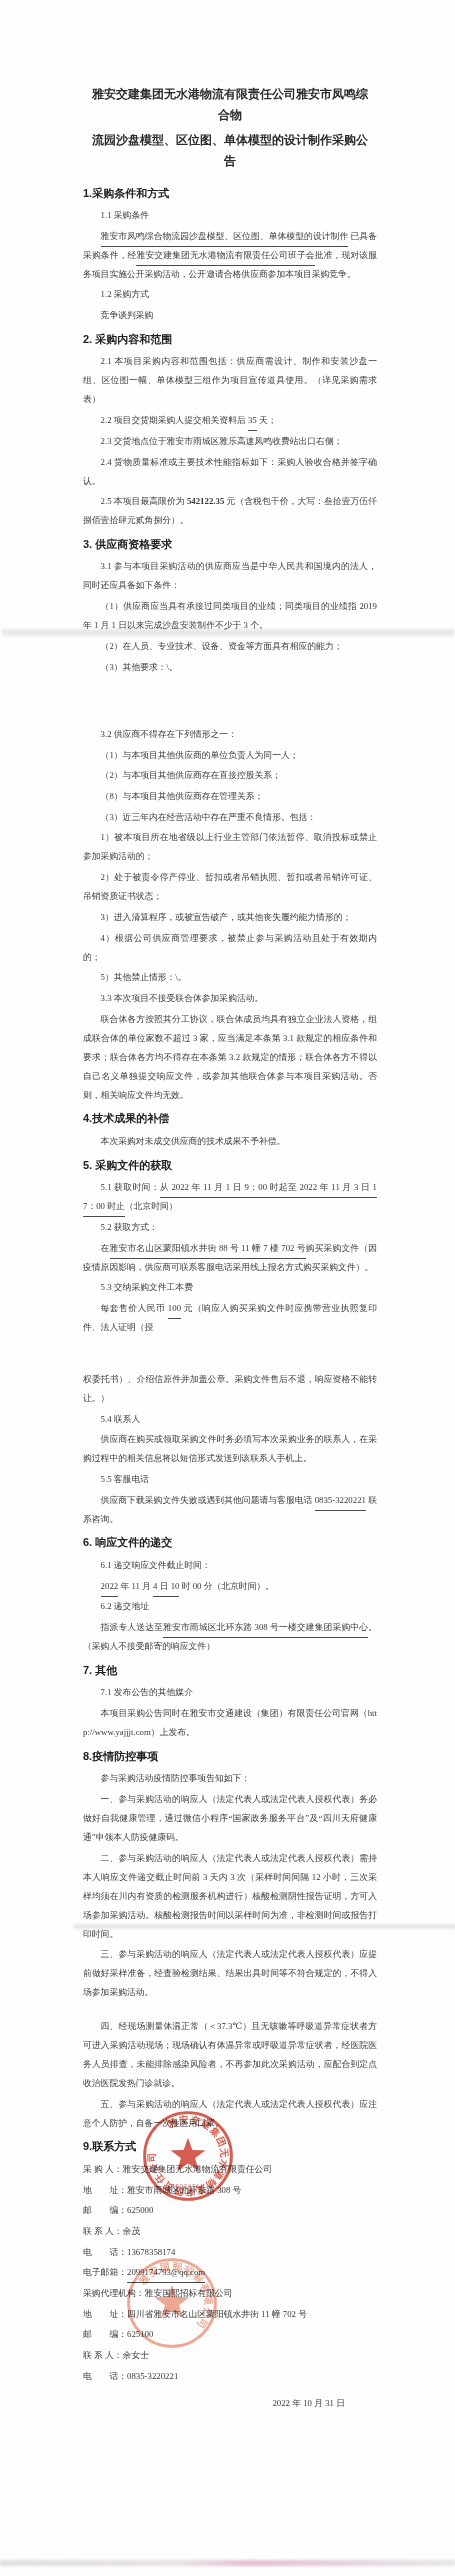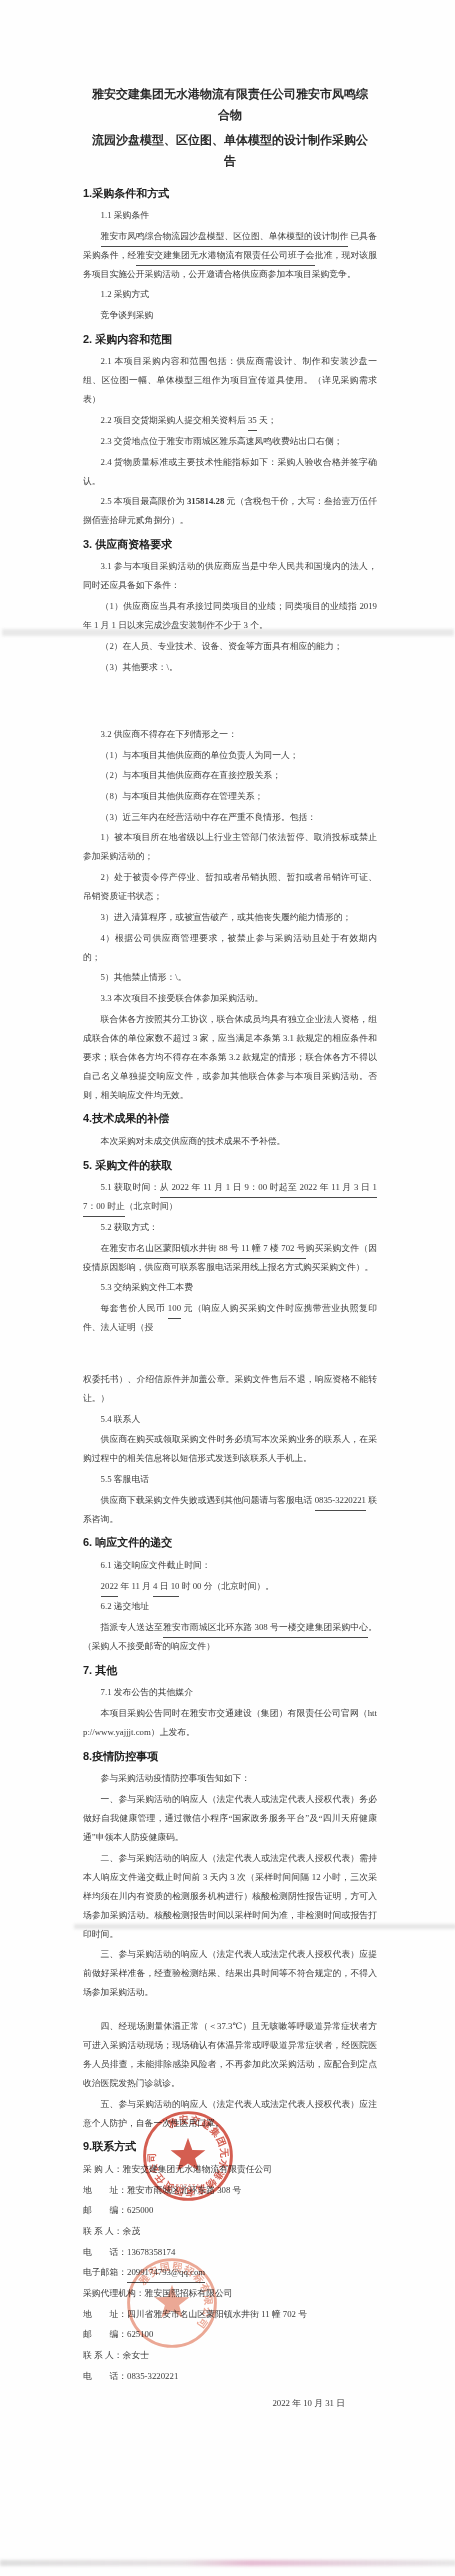--- a/index.html
+++ b/index.html
@@ -42,21 +42,21 @@
         <div class="blk h1"><span>1.采购条件和方式</span></div>
         <div class="blk p"><span>1.1 采购条件</span></div>
         <div class="blk p"><span class="u">雅安市凤鸣综合物流园沙盘模型、区位图、单体模型的设计制作</span><span> 已具备采购条件，经</span><span class="u">雅安交建集团无水港物流有限责任公司班子会</span><span>批准，现对该服务项目实施公开采购活动，公开邀请合格供应商参加本项目采购竞争。</span></div>
         <div class="blk p"><span>1.2 采购方式</span></div>
         <div class="blk p"><span>竞争谈判采购</span></div>
         <div class="blk h1"><span>2. 采购内容和范围</span></div>
         <div class="blk p"><span>2.1 本项目采购内容和范围包括：供应商需设计、制作和安装沙盘一组、区位图一幅、单体模型三组作为项目宣传道具使用。（详见采购需求表）</span></div>
         <div class="blk p"><span>2.2 项目交货期采购人提交相关资料后 </span><span class="u">35</span><span> 天；</span></div>
         <div class="blk p"><span>2.3 交货地点位于雅安市雨城区雅乐高速凤鸣收费站出口右侧；</span></div>
         <div class="blk p"><span>2.4 货物质量标准或主要技术性能指标如下：采购人验收合格并签字确认。</span></div>
-        <div class="blk p"><span>2.5 本项目最高限价为 </span><span class="b">315814.28</span><span> 元（含税包干价，大写：叁拾壹万伍仟捌佰壹拾肆元贰角捌分）。</span></div>
+        <div class="blk p"><span>2.5 本项目最高限价为 </span><span class="b">542122.35</span><span> 元（含税包干价，大写：叁拾壹万伍仟捌佰壹拾肆元贰角捌分）。</span></div>
         <div class="blk h1"><span>3.  供应商资格要求</span></div>
         <div class="blk p"><span>3.1 参与本项目采购活动的供应商应当是中华人民共和国境内的法人，同时还应具备如下条件：</span></div>
         <div class="blk p"><span>（1）供应商应当具有承接过同类项目的业绩；同类项目的业绩指 2019 年 1 月 1 日以来完成沙盘安装制作不少于 3 个。</span></div>
         <div class="blk p"><span>（2）在人员、专业技术、设备、资金等方面具有相应的能力；</span></div>
         <div class="blk p"><span>（3）其他要求：\。</span></div>
       </div>
       <div class="group" style="top: 725px;">
         <div class="blk p"><span>3.2 供应商不得存在下列情形之一：</span></div>
         <div class="blk p"><span>（1）与本项目其他供应商的单位负责人为同一人；</span></div>
         <div class="blk p"><span>（2）与本项目其他供应商存在直接控股关系；</span></div>

